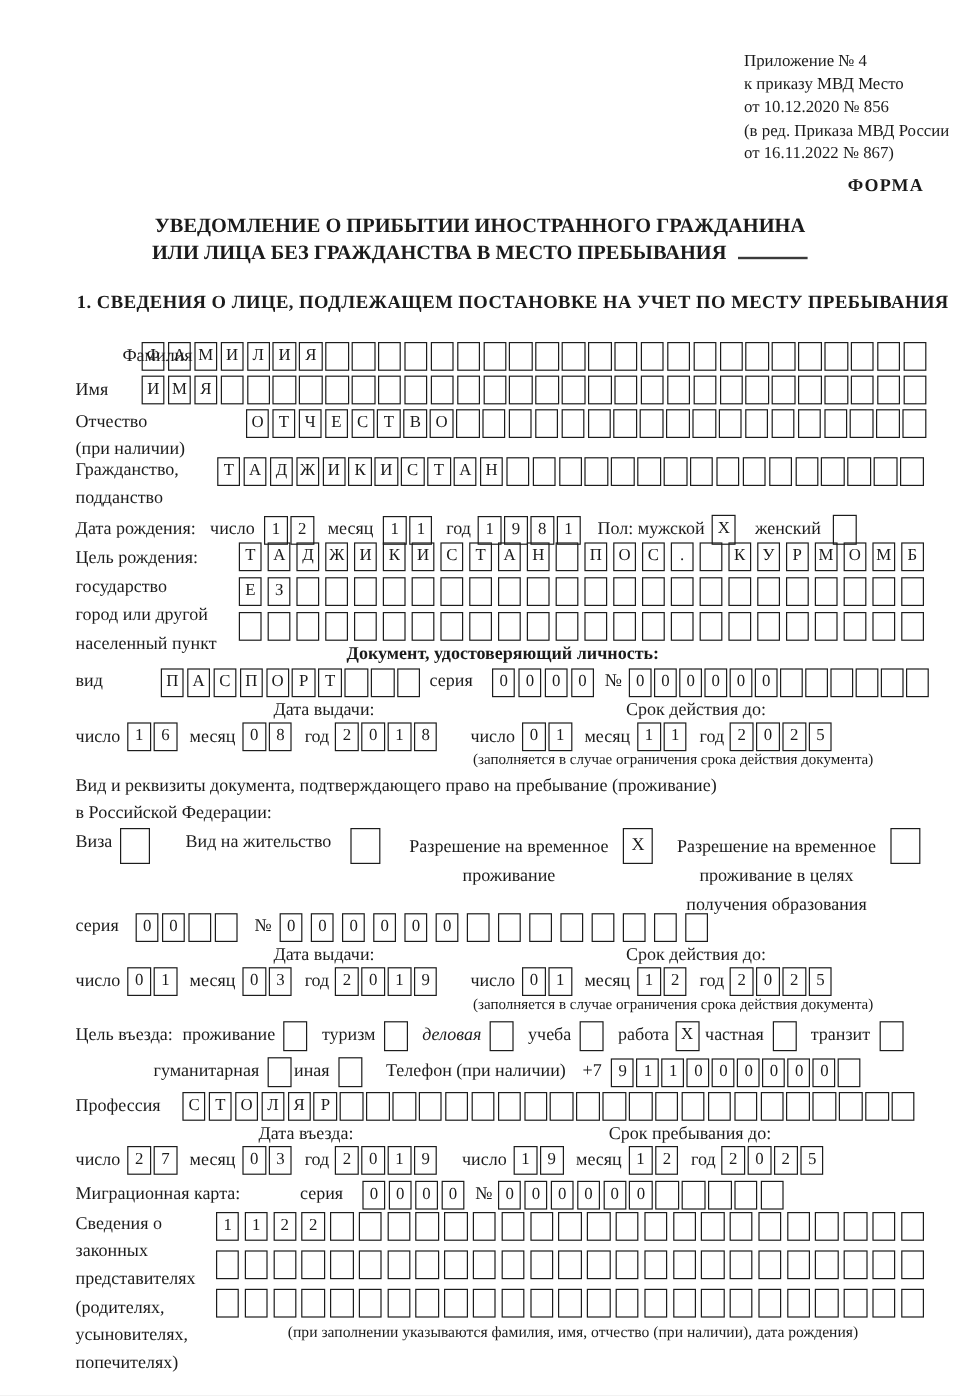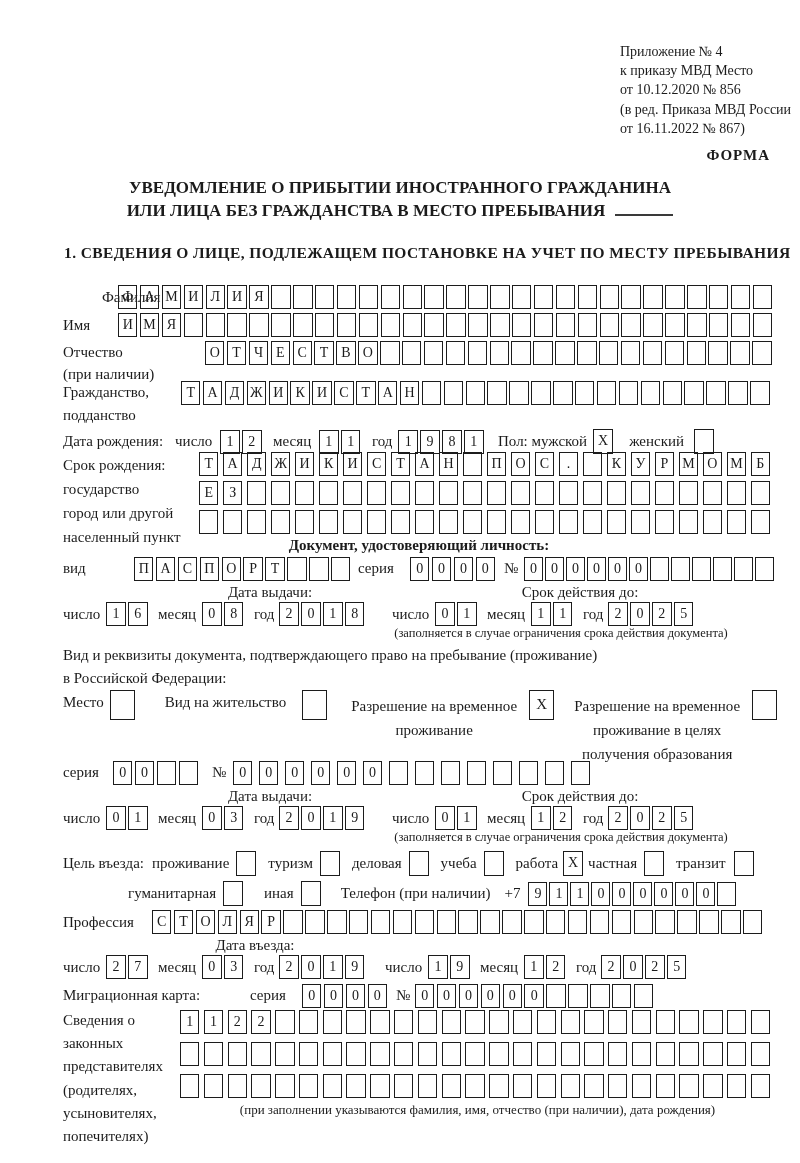--- a/index.html
+++ b/index.html
@@ -197,21 +197,21 @@
         <span class="bx">9</span>
         <span class="bx">8</span>
         <span class="bx">1</span>
       </span>
     <span style="margin-left:12px;">Пол: мужской</span>
     <span class="cbx" style="margin-left:6px;">X</span>
     <span style="margin-left:16px;">женский</span>
     <span class="cbx" style="margin-left:10px;"></span>
   </div>
 
-  <div class="abs" style="left:63px;top:457px;">Срок рождения:</div>
+  <div class="abs" style="left:63px;top:457px;">Цель рождения:</div>
   <div class="abs" style="left:63px;top:481px;">государство</div>
   <div class="abs" style="left:63px;top:505px;">город или другой</div>
   <div class="abs" style="left:63px;top:529px;">населенный пункт</div>
   <div class="abs boxes pitch-b" style="left:199px;top:452px;">
       <span class="bx">Т</span>
       <span class="bx">А</span>
       <span class="bx">Д</span>
       <span class="bx">Ж</span>
       <span class="bx">И</span>
       <span class="bx">К</span>
@@ -365,21 +365,21 @@
         <span class="bx">2</span>
         <span class="bx">5</span>
       </span>
   </div>
   <div class="abs sm ctr" style="left:345px;top:626px;width:432px;">(заполняется в случае ограничения срока действия документа)</div>
 
   <div class="abs" style="left:63px;top:647px;">Вид и реквизиты документа, подтверждающего право на пребывание (проживание)</div>
   <div class="abs" style="left:63px;top:670px;">в Российской Федерации:</div>
 
   <div class="abs rowtop" style="left:63px;top:690px;">
-    <span style="padding-top:4px;">Место</span>
+    <span style="padding-top:4px;">Виза</span>
     <span class="cbx cbx2" style="margin-left:6px;"></span>
     <span style="margin-left:30px;padding-top:4px;">Вид на жительство</span>
     <span class="cbx cbx2" style="margin-left:16px;"></span>
     <span class="col" style="margin-left:24px;padding-top:4px;">
       <span>Разрешение на временное</span>
       <span>проживание</span>
     </span>
     <span class="cbx cbx2" style="margin-left:12px;">X</span>
     <span class="col" style="margin-left:20px;padding-top:4px;">
       <span>Разрешение на временное</span>
@@ -456,36 +456,36 @@
       </span>
   </div>
   <div class="abs sm ctr" style="left:345px;top:830px;width:432px;">(заполняется в случае ограничения срока действия документа)</div>
 
   <div class="abs row" style="left:63px;top:851px;">
     <span>Цель въезда:</span>
     <span style="margin-left:8px;">проживание</span>
     <span class="cbx" style="margin-left:7px;"></span>
     <span style="margin-left:12px;">туризм</span>
     <span class="cbx" style="margin-left:7px;"></span>
-    <span style="margin-left:12px;">деловая</span>
+    <span style="margin-left:12px;font-style:italic;">деловая</span>
     <span class="cbx" style="margin-left:7px;"></span>
     <span style="margin-left:12px;">учеба</span>
     <span class="cbx" style="margin-left:7px;"></span>
     <span style="margin-left:12px;">работа</span>
     <span class="cbx" style="margin-left:5px;">X</span>
     <span style="margin-left:5px;">частная</span>
     <span class="cbx" style="margin-left:7px;"></span>
     <span style="margin-left:12px;">транзит</span>
     <span class="cbx" style="margin-left:8px;"></span>
   </div>
 
   <div class="abs row" style="left:128px;top:881px;">
     <span>гуманитарная</span>
     <span class="cbx" style="margin-left:7px;"></span>
-    <span style="margin-left:21px;">иная</span>
+    <span style="margin-left:2px;">иная</span>
     <span class="cbx" style="margin-left:7px;"></span>
     <span style="margin-left:20px;">Телефон (при наличии)</span>
     <span style="margin-left:14px;">+7</span>
     <span class="boxes pitch-s" style="margin-left:8px;">
         <span class="bx">9</span>
         <span class="bx">1</span>
         <span class="bx">1</span>
         <span class="bx">0</span>
         <span class="bx">0</span>
         <span class="bx">0</span>
@@ -522,20 +522,21 @@
       <span class="bx"></span>
       <span class="bx"></span>
       <span class="bx"></span>
       <span class="bx"></span>
       <span class="bx"></span>
       <span class="bx"></span>
       <span class="bx"></span>
     </div>
 
   <div class="abs ctr" style="left:130px;top:937px;width:250px;">Дата въезда:</div>
+  <div class="abs ctr" style="left:440px;top:937px;width:270px;">Срок пребывания до:</div>
 
   <div class="abs row" style="left:63px;top:955px;">
     <span>число</span>
     <span class="boxes" style="margin-left:6px;">
         <span class="bx">2</span>
         <span class="bx">7</span>
       </span>
     <span style="margin-left:8px;">месяц</span>
     <span class="boxes" style="margin-left:6px;">
         <span class="bx">0</span>

